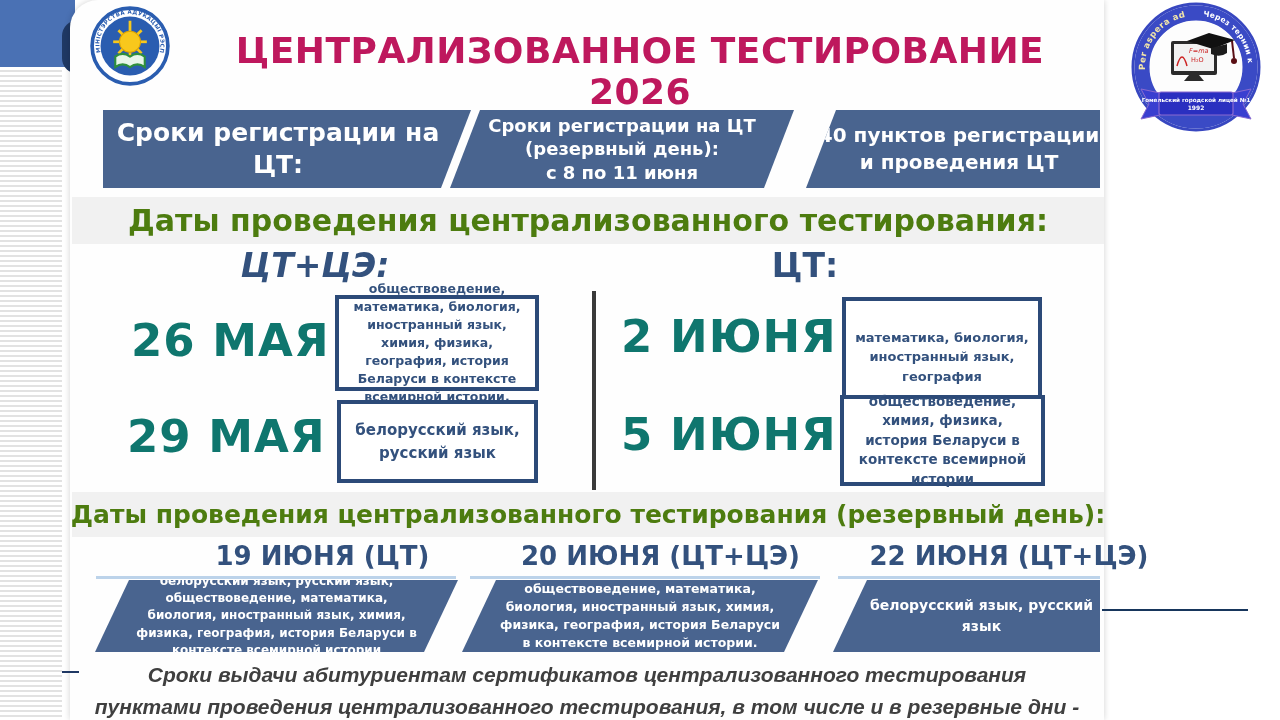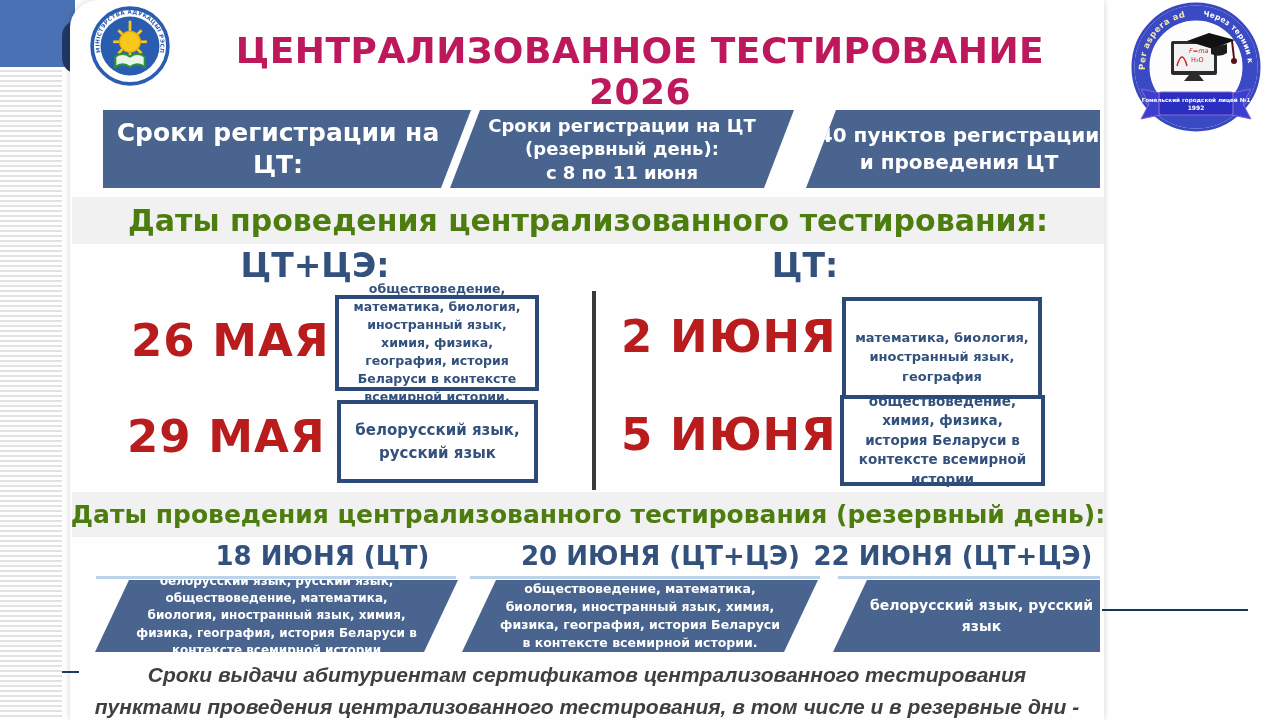--- a/index.html
+++ b/index.html
@@ -34,40 +34,40 @@
     clip-path:polygon(30px 0,100% 0,100% 100%,0 100%);}
 
   
   .hband{position:absolute;left:72px;width:1032px;background:#f1f1f1;z-index:4;
     display:flex;align-items:center;justify-content:center;color:#4d7c0f;font-weight:bold;white-space:nowrap;}
   .hband-1{top:197px;height:47px;font-size:30px;}
   .hband-2{top:492px;height:45px;font-size:25px;}
 
   
   .col-label{position:absolute;top:246px;font-size:33px;font-weight:bold;color:#33517d;text-align:center;z-index:5;}
-  .col-label-1{left:170px;width:290px;}
+  .col-label-1{left:170px;width:290px;font-style:italic;}
   .col-label-2{left:660px;width:290px;}
-  .big-date{position:absolute;font-size:45px;font-weight:bold;color:#b91c1c;letter-spacing:1px;white-space:nowrap;z-index:5;}
+  .big-date{position:absolute;font-size:45px;font-weight:bold;color:#0f766e;letter-spacing:1px;white-space:nowrap;z-index:5;}
   .date-26{left:131px;top:314px;}
   .date-29{left:127px;top:410px;text-align:right;}
   .date-02{left:621px;top:310px;}
   .date-05{left:621px;top:408px;}
   .sbox{position:absolute;border:4px solid #2c4a78;background:#fff;color:#33517d;font-weight:bold;
     display:flex;align-items:center;justify-content:center;text-align:center;box-sizing:border-box;z-index:5;padding:4px 8px;}
   .sbox-1{left:335px;top:295px;width:204px;height:96px;font-size:12.5px;line-height:1.45;}
   .sbox-2{left:337px;top:400px;width:201px;height:83px;font-size:15px;line-height:1.5;}
   .sbox-3{left:842px;top:297px;width:200px;height:120px;font-size:13px;line-height:1.5;}
   .sbox-4{left:840px;top:395px;width:205px;height:91px;font-size:13.5px;line-height:1.45;}
   .col-divider{position:absolute;left:592px;top:291px;width:4px;height:199px;background:#3a3a3a;z-index:5;}
 
   
   .rdate{position:absolute;top:541px;font-size:26px;font-weight:bold;color:#33517d;text-align:center;white-space:nowrap;z-index:5;}
   .rdate-1{left:150px;width:345px;}
   .rdate-2{left:488px;width:345px;}
-  .rdate-3{left:788px;width:330px;}
+  .rdate-3{left:844px;width:330px;}
   .udl{position:absolute;top:576px;height:3px;background:#bcd3ea;z-index:4;}
   .udl-1{left:96px;width:360px;}
   .udl-2{left:470px;width:350px;}
   .udl-3{left:838px;width:262px;}
   .rban{position:absolute;top:580px;height:72px;background:#49648f;color:#fff;font-weight:bold;
     display:flex;align-items:center;justify-content:center;text-align:center;z-index:5;box-sizing:border-box;}
   .rban-1{left:95px;width:363px;font-size:12px;line-height:1.45;padding:12px 38px;
     clip-path:polygon(34px 0,100% 0,calc(100% - 34px) 100%,0 100%);}
   .rban-2{left:462px;width:356px;font-size:12.5px;line-height:1.45;padding:0 38px;
     clip-path:polygon(34px 0,100% 0,calc(100% - 34px) 100%,0 100%);}
@@ -178,21 +178,21 @@
 
 <div class="col-divider"></div>
 
 <div class="big-date date-02">2 ИЮНЯ</div>
 <div class="sbox sbox-3">математика, биология, иностранный язык, география</div>
 <div class="big-date date-05">5 ИЮНЯ</div>
 <div class="sbox sbox-4">обществоведение, химия, физика, история Беларуси в контексте всемирной истории</div>
 
 <div class="hband hband-2">Даты проведения централизованного тестирования (резервный день):</div>
 
-<div class="rdate rdate-1">18 ИЮНЯ (ЦТ)</div>
+<div class="rdate rdate-1">19 ИЮНЯ (ЦТ)</div>
 <div class="rdate rdate-2">20 ИЮНЯ (ЦТ+ЦЭ)</div>
 <div class="rdate rdate-3">22 ИЮНЯ (ЦТ+ЦЭ)</div>
 
 <div class="udl udl-1"></div>
 <div class="udl udl-2"></div>
 <div class="udl udl-3"></div>
 
 <div class="rban rban-1">белорусский язык, русский язык, обществоведение, математика, биология, иностранный язык, химия, физика, география, история Беларуси в контексте всемирной истории</div>
 <div class="rban rban-2">обществоведение, математика, биология, иностранный язык, химия, физика, география, история Беларуси в контексте всемирной истории.</div>
 <div class="rban rban-3">белорусский язык, русский язык</div>

